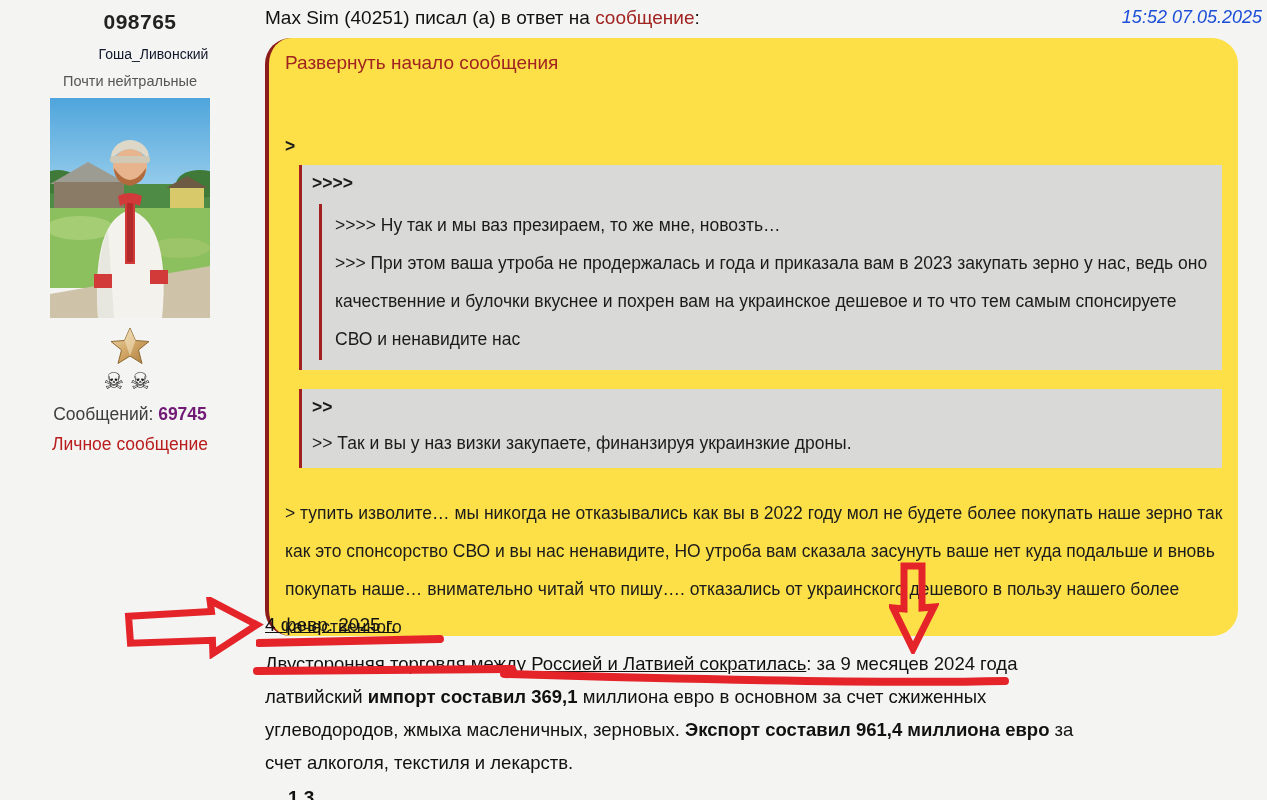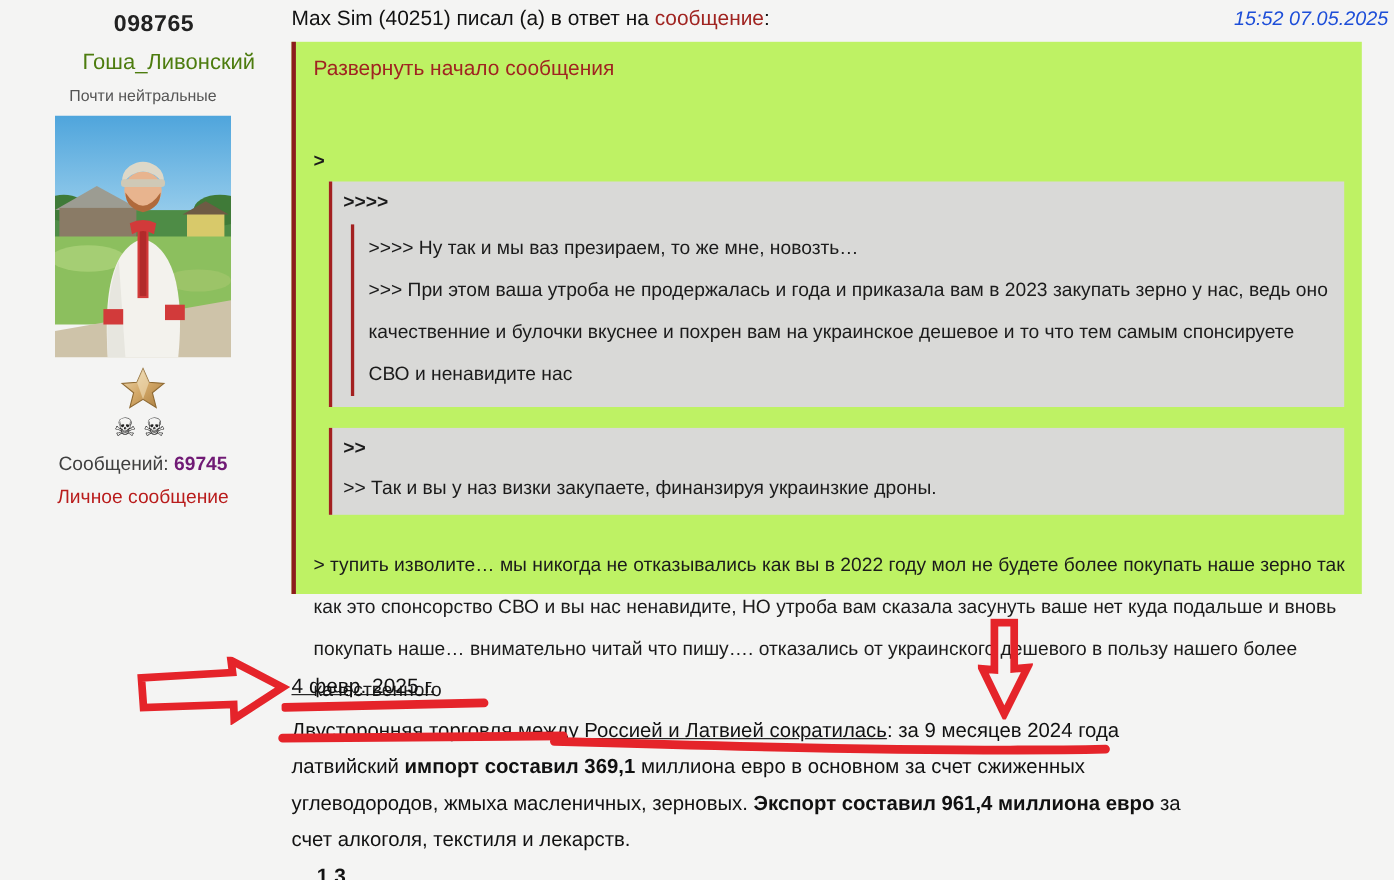--- a/index.html
+++ b/index.html
@@ -7,43 +7,44 @@
   body {
     font-family:"Liberation Sans", sans-serif;
     background:#f4f4f3;
     color:#1c1c1c;
     position:relative;
   }
 
   
   .sidebar { position:absolute; left:0; top:0; width:260px; text-align:center; }
   .user-id { font-size:21px; font-weight:bold; color:#222; margin-top:10px; letter-spacing:.5px;margin-left:20px; }
-  .username { font-size:20px; color:#4d7c0f; margin-top:12px;padding-left:47px; }
+  .username { font-size:14px; color:#0f172a; margin-top:12px;padding-left:47px; }
   .user-group { font-size:14.5px; color:#555; margin-top:11px; }
   .avatar-wrap { width:160px; height:220px; margin:9px auto 0; display:block; }
   .rank-star { margin-top:8px; height:40px; }
   .skulls { font-size:23px; color:#222; margin-top:2px; letter-spacing:6px; }
   .posts-line { font-size:17.5px; color:#3f3f3f; margin-top:9px; }
   .posts-line b { color:#701a75; }
   .pm-link { font-size:17.5px; color:#b91c1c; margin-top:9px; cursor:pointer; }
 
   
   .main { position:absolute; left:265px; top:0; width:973px; }
   .post-header { position:relative; padding-top:7px; font-size:19px; color:#111; }
   .msg-link { color:#a02421; cursor:pointer; }
   .timestamp { position:absolute; right:-24px; top:7px; font-size:18px; font-style:italic; color:#1d4ed8; }
 
   .quote-block {
     margin-top:9px;
-    background:#bef264;
+    background:#fde047;
     border-left:4px solid #8c1c1c;
     padding:10px 16px 14px 16px;
-    height:502px;
+    height:598px;
     font-size:17.5px;
     color:#1b1b1b;
+    border-radius:26px;
   }
   .expand-link { color:#a02421; font-size:19px; cursor:pointer; display:inline-block; margin-top:4px; }
   .q-marker { font-weight:bold; }
   .marker-1 { margin-top:62px; }
   .nested-a {
     margin-top:8px; margin-left:14px;
     background:#d9d9d7;
     border-left:3px solid #a32020;
     padding:8px 6px 10px 10px;
   }

